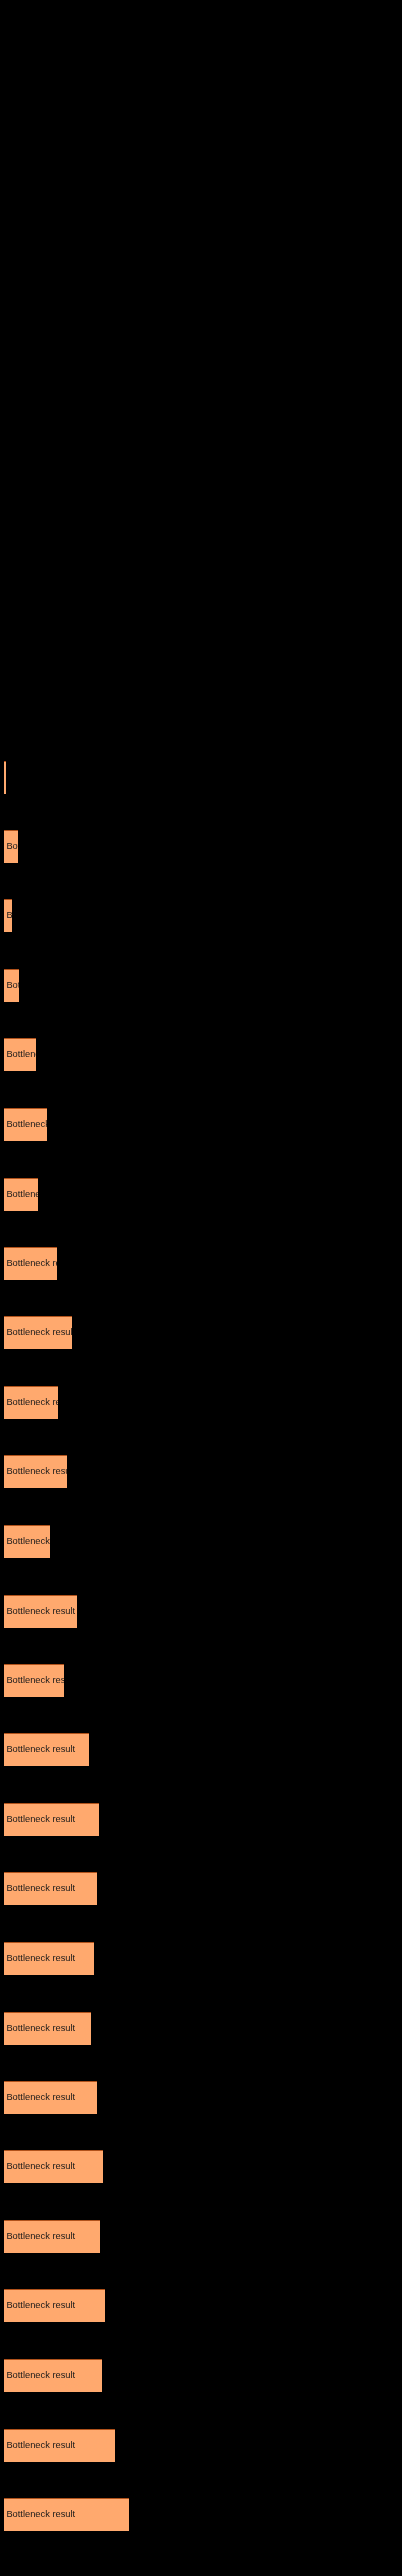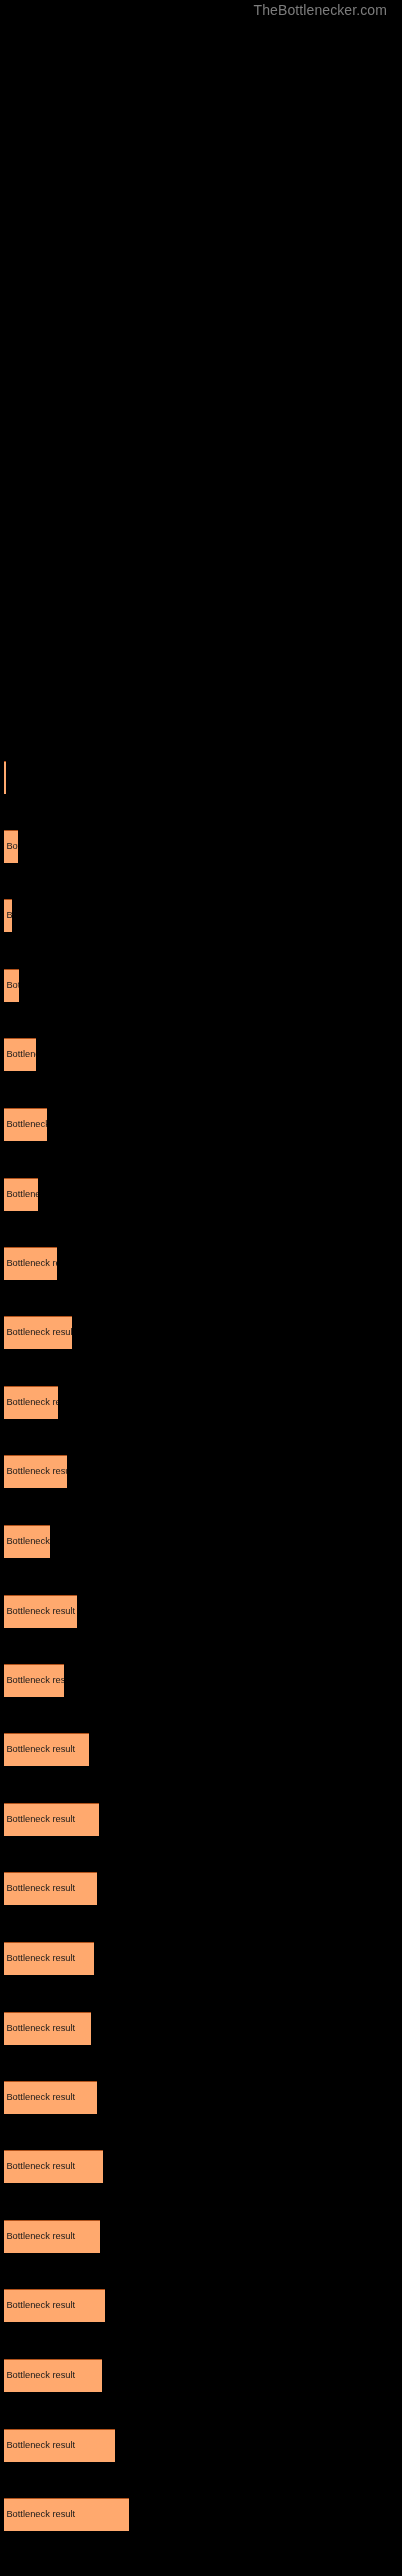--- a/index.html
+++ b/index.html
@@ -82,23 +82,20 @@
     white-space: nowrap;
     font-family: "Liberation Sans", sans-serif;
     pointer-events: none;
   }
 </style>
 </head>
 <body>
 
 <div id="chart-root">
 
-  <div id="site-header">
-    <div id="site-title">TheBottlenecker.com</div>
-  </div>
 
   <div id="plot-area">
       <div class="bar-row" style="top: 761px;">
         <div class="bar" style="width: 1.6px;"></div>
       </div>
       <div class="bar-row" style="top: 830px;">
         <div class="bar" style="width: 13.7px;">
           <span class="bar-label">Bottleneck result</span>
         </div>
       </div>

